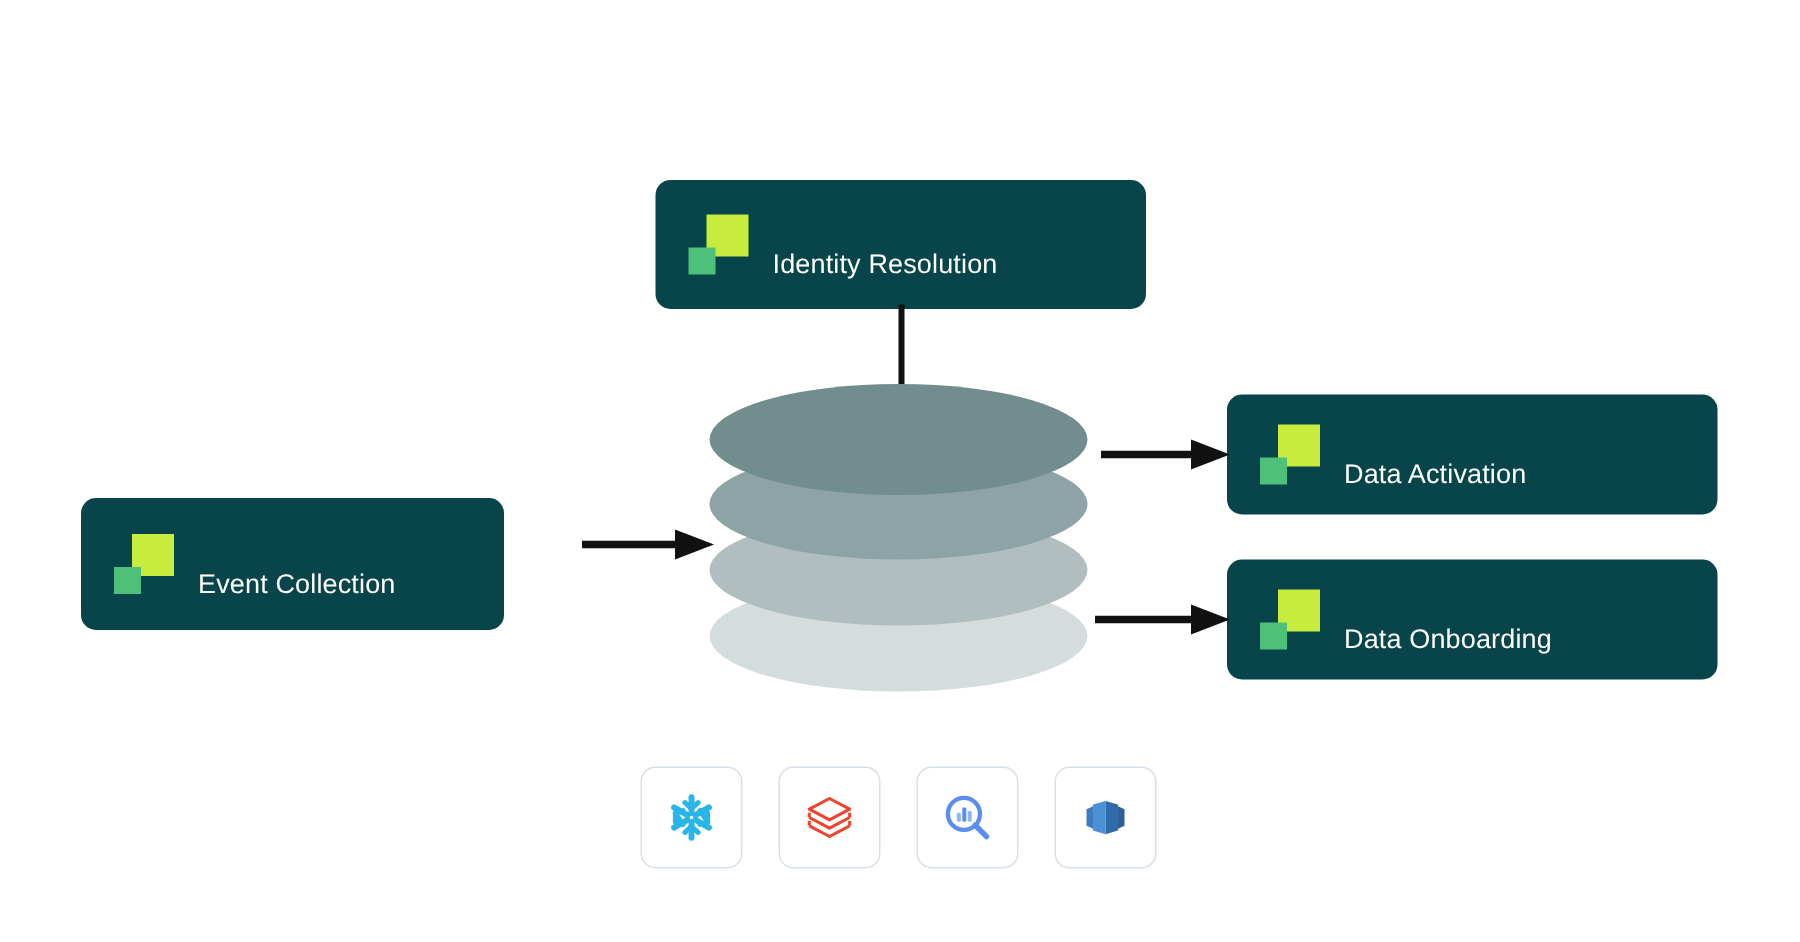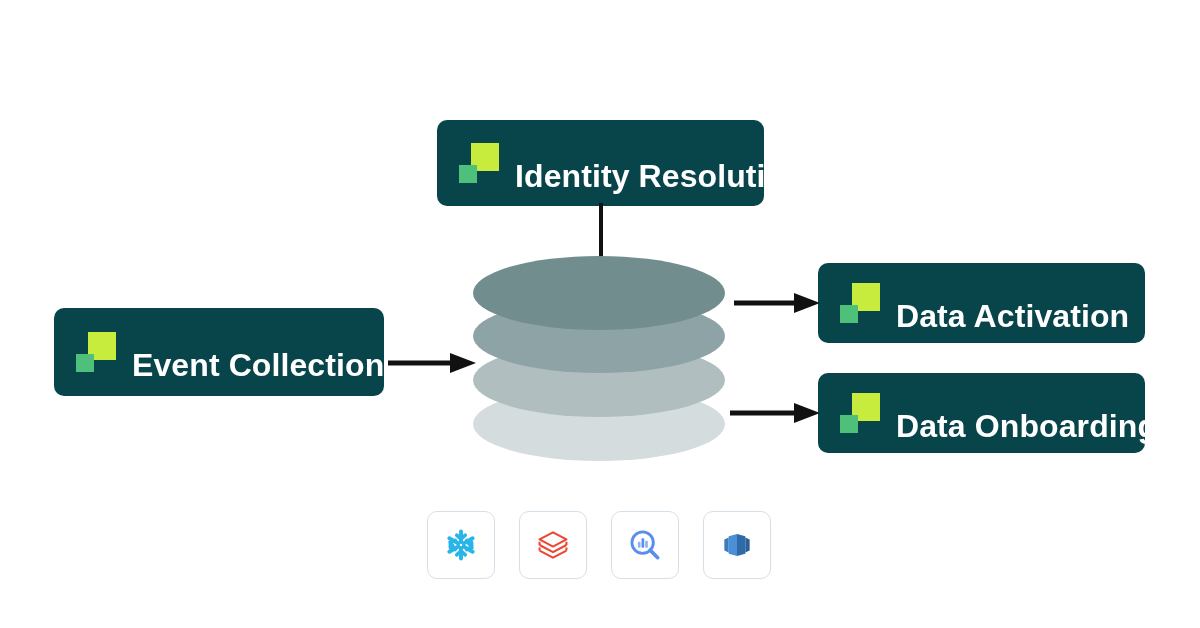--- a/index.html
+++ b/index.html
@@ -48,29 +48,29 @@
   .card-logo .sq-small {
     position: absolute;
     left: 0px;
     top: 22px;
     width: 18px;
     height: 18px;
     background: #4FC07A;
   }
   .card-label {
     color: #ffffff;
-    font-size: 32px;
-    font-weight: 700;
+    font-size: 18px;
+    font-weight: 400;
     letter-spacing: 0.1px;
     white-space: nowrap;
     margin-top: 26px;
   }
 
   #card-identity   { left: 437px; top: 120px; width: 327px; height: 86px; }
-  #card-event      { left: 54px;  top: 308px; width: 330px; height: 88px; }
+  #card-event      { left: 54px;  top: 332px; width: 282px; height: 88px; }
   #card-activation { left: 818px; top: 263px; width: 327px; height: 80px; }
   #card-onboarding { left: 818px; top: 373px; width: 327px; height: 80px; }
 
   
   #db-stack {
     position: absolute;
     left: 473px;
     top: 256px;
     width: 252px;
     height: 208px;

